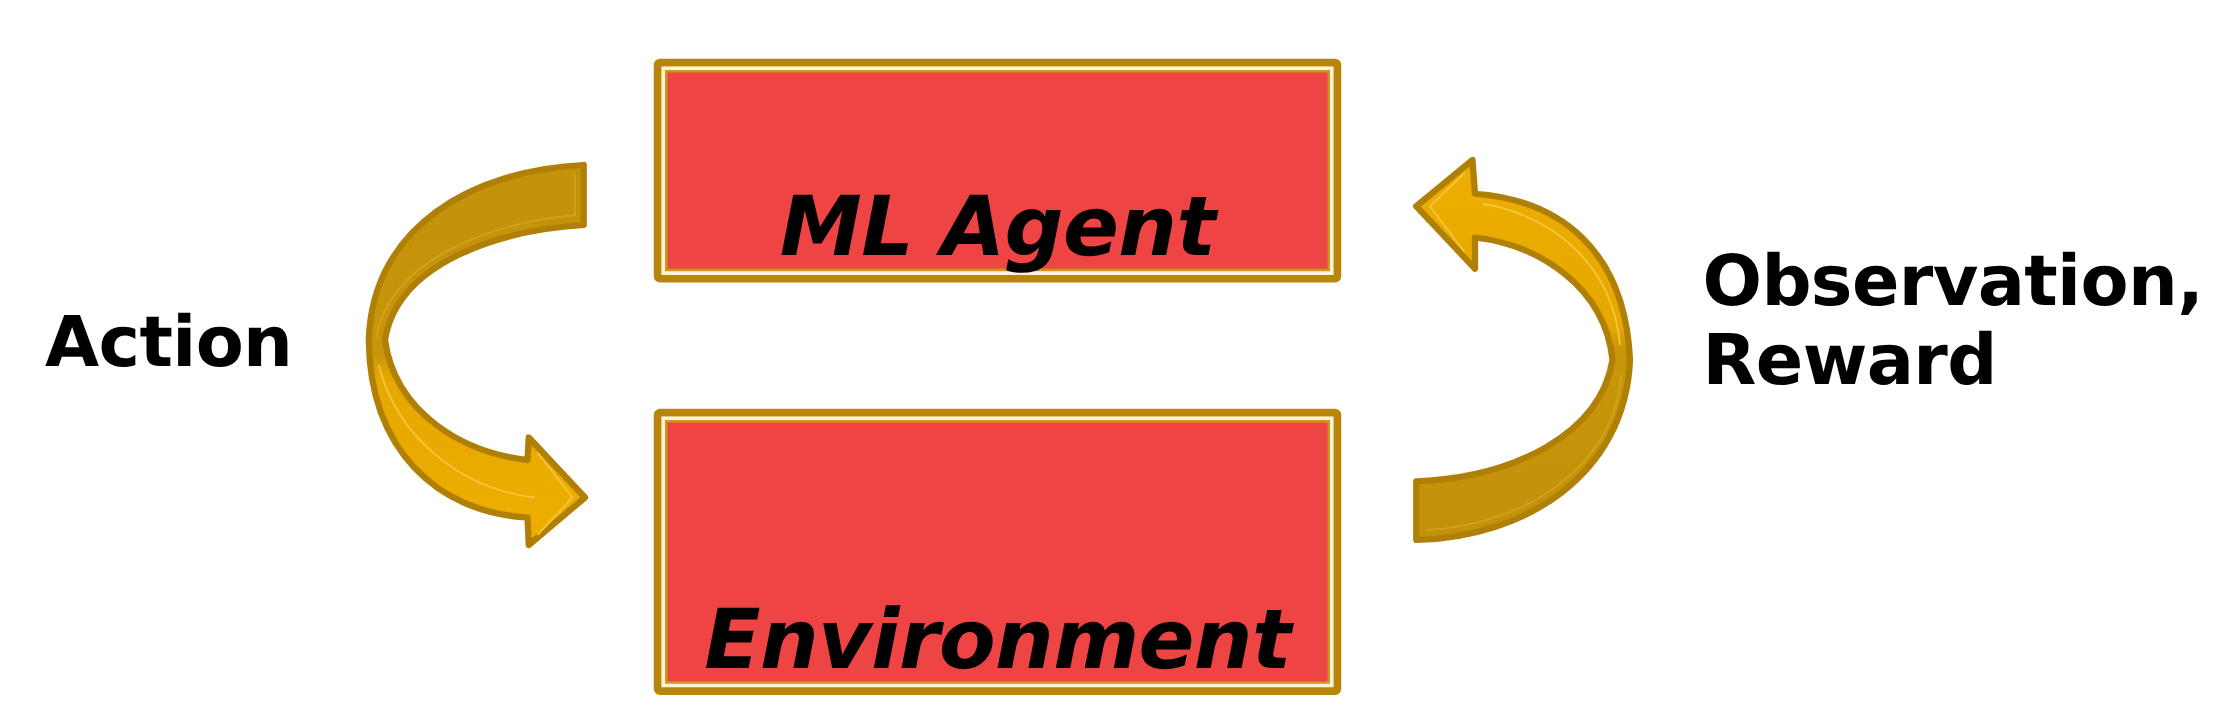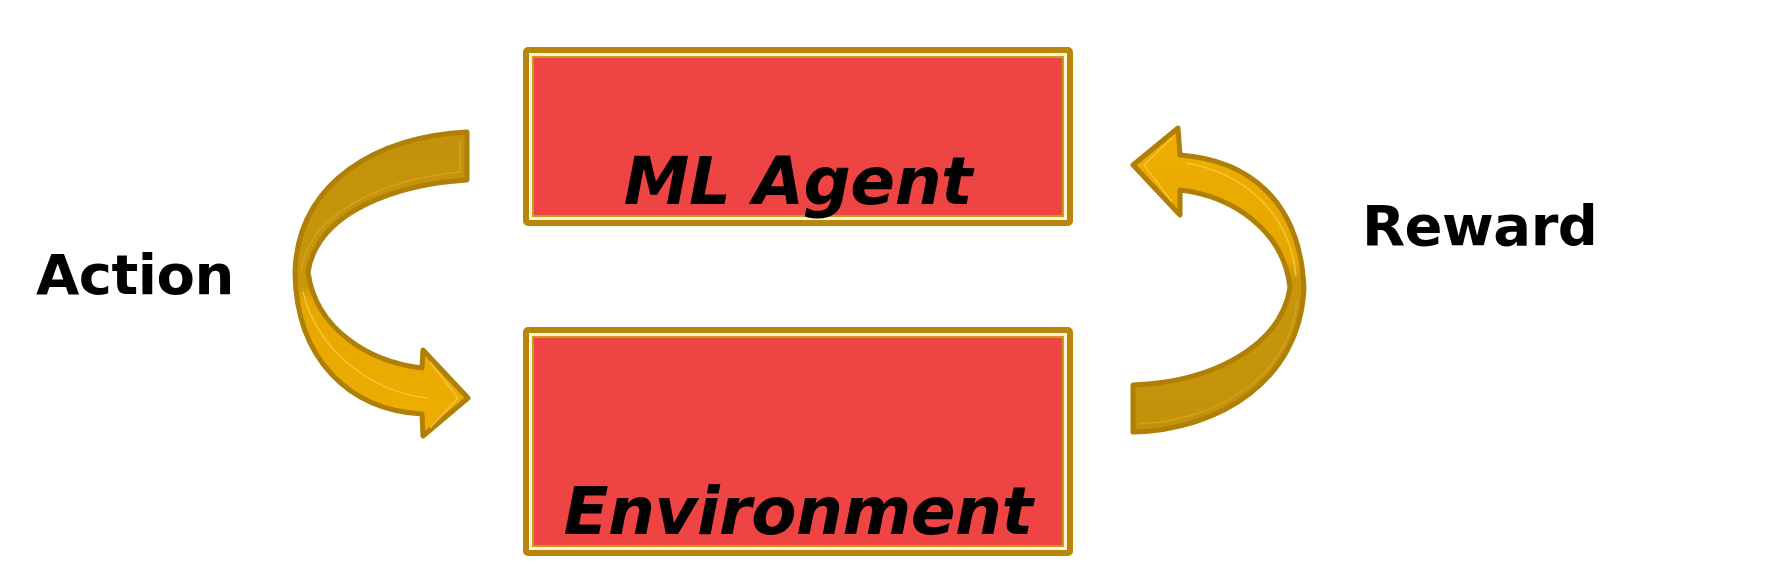--- a/index.html
+++ b/index.html
@@ -80,14 +80,15 @@
   <span class="box-label">ML Agent</span>
 </div>
 
 <div class="box" style="left:523px; top:327px; width:550px; height:229px;">
   <span class="box-label">Environment</span>
 </div>
 
 <div class="side-label" style="left:36px; top:244px;text-align:right;">Action</div>
 
 <div class="side-label" style="left:1362px; top:195px;">
+  <div>Observation,</div>
   <div>Reward</div>
 </div>
 
 </body></html>

